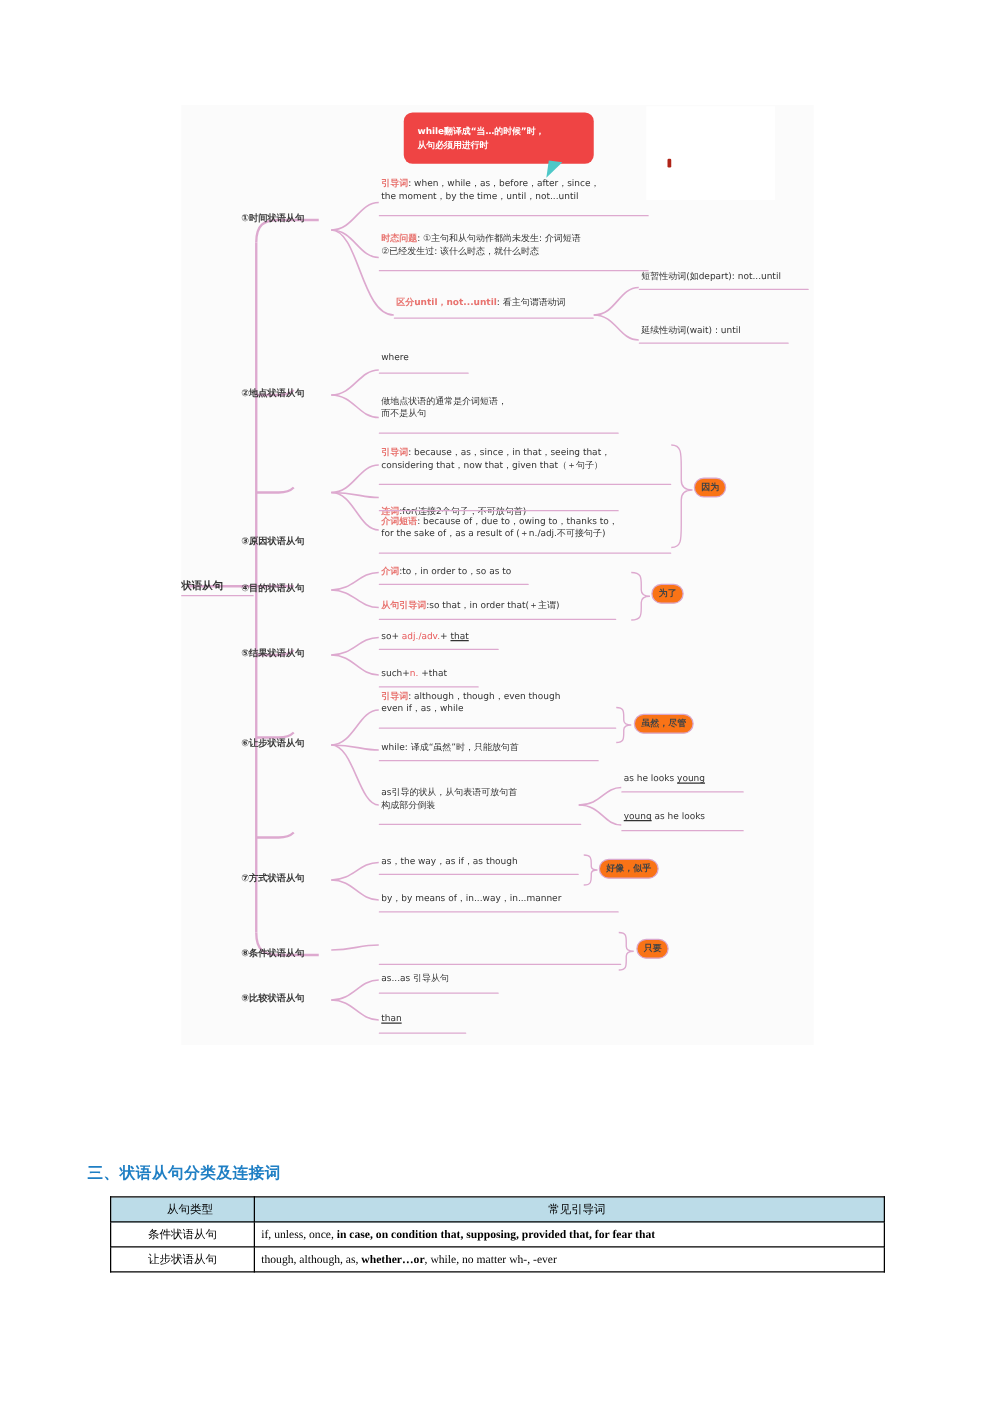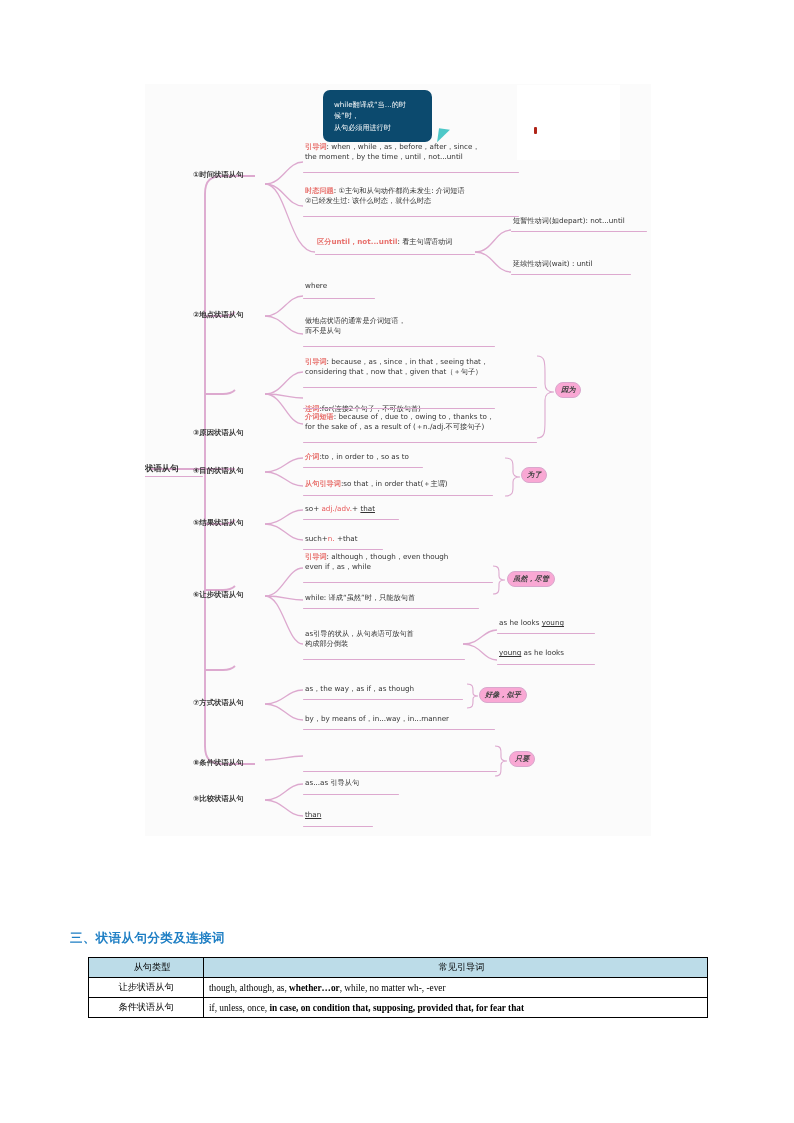--- a/index.html
+++ b/index.html
@@ -21,30 +21,30 @@
   .branch-label{font-size:7.4px;font-weight:bold;color:#3a3a3a;}
   .root-label{font-size:8.4px;font-weight:bold;color:#333;}
   .lbl-red{color:#e8726e;font-weight:bold;}
   .red{color:#e8595a;}
   .ul{text-decoration:underline;}
   
   .bar{position:absolute;height:1.4px;background:#dda9cf;border-radius:1px;}
   
   .pill{
     position:absolute;border:1.1px solid #d9a7cd;border-radius:11px;
-    background:#f9a8d4;color:#444;font-size:7.2px;font-weight:bold;
+    background:#f97316;color:#444;font-size:7.2px;font-weight:bold;
     display:flex;align-items:center;justify-content:center;
-    padding:2px 5px;white-space:nowrap;font-style:italic;
+    padding:2px 5px;white-space:nowrap;
   }
   
   #callout{
-    position:absolute;left:178px;top:6px;width:109px;
-    background:#0c4a6e;border-radius:7px;color:#fff;
+    position:absolute;left:178px;top:6px;width:152px;
+    background:#ef4444;border-radius:7px;color:#fff;
     font-size:7.1px;line-height:1.6;padding:9px 11px;box-sizing:border-box;
-    white-space:pre-line;font-weight:400;
+    white-space:pre-line;font-weight:700;
   }
   #callout-tail{
     position:absolute;left:293px;top:45px;width:0;height:0;
     border-left:11px solid #4ec8c8;
     border-bottom:14px solid transparent;
     transform:rotate(8deg);
   }
   
   #occluder{
     position:absolute;left:372px;top:1px;width:103px;height:75px;background:#fff;
@@ -248,21 +248,21 @@
 
 <div id="section-heading">三、状语从句分类及连接词</div>
 
 <table id="tbl">
   <tbody>
       <tr class="head">
     <td class="type">从句类型</td>
     <td>常见引导词</td>
   </tr>
   <tr>
+    <td class="type">条件状语从句</td>
+    <td><span>if, unless, once, </span><b>in case, on condition that, supposing, provided that, for fear that</b><span></span></td>
+  </tr>
+  <tr>
     <td class="type">让步状语从句</td>
     <td><span>though, although, as, </span><b>whether…or</b><span>, while, no matter wh-, -ever</span></td>
   </tr>
-  <tr>
-    <td class="type">条件状语从句</td>
-    <td><span>if, unless, once, </span><b>in case, on condition that, supposing, provided that, for fear that</b><span></span></td>
-  </tr>
 </tbody>
   </table>
 
 </body></html>

